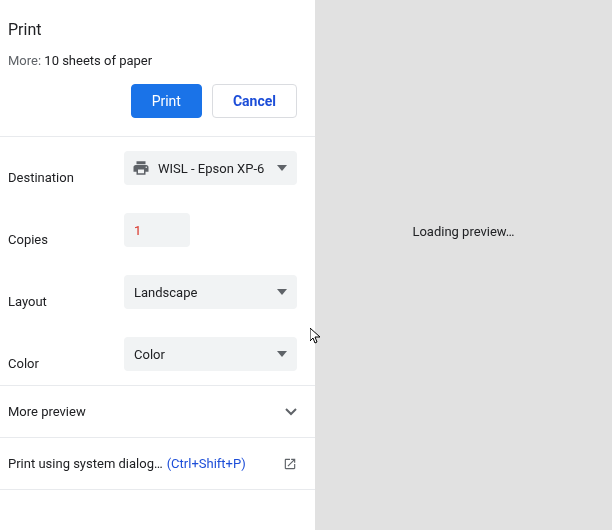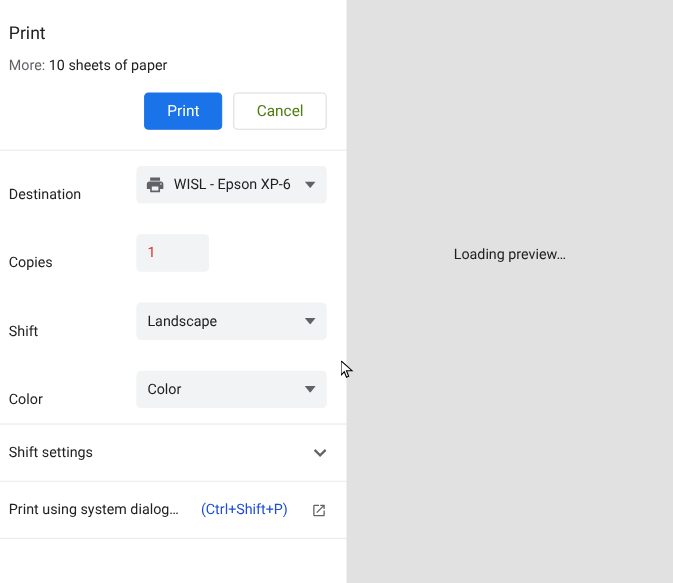--- a/index.html
+++ b/index.html
@@ -51,22 +51,23 @@
       cursor: pointer;
       border: 1px solid transparent;
     }
     .btn-primary {
       background: #1a73e8;
       color: #fff;
       border-color: #1a73e8;
     }
     .btn-secondary {
       background: #fff;
-      color: #4d7c0f;
+      color: #1d4ed8;
       border-color: #dadce0;
+      font-weight: bold;
     }
     .divider {
       height: 1px;
       background: #e8eaed;
       width: 100%;
     }
     .option-row {
       display: flex;
       align-items: flex-end;
       padding: 14px 18px 14px 8px;
@@ -148,21 +149,21 @@
       align-items: center;
       justify-content: space-between;
       padding: 18px 18px 18px 8px;
       cursor: pointer;
     }
     .system-label {
       font-size: 13px;
       color: #202124;
       display: flex;
       align-items: baseline;
-      gap: 20px;
+      gap: 4px;
     }
     .shortcut {
       color: #1d4ed8;
     }
     .external-icon {
       width: 14px;
       height: 14px;
       color: #5f6368;
     }
     .preview-panel {
@@ -221,21 +222,21 @@
     </div>
   </div>
 
 
   <div class="option-row">
     <div class="option-label">Copies</div>
     <input class="copies-input" type="text" value="1" style="">
   </div>
 
   <div class="option-row">
-    <div class="option-label">Shift</div>
+    <div class="option-label">Layout</div>
     <div class="select-wrap">
       <span class="select-text">Landscape</span>
       <svg class="chevron" viewBox="0 0 10 6" fill="currentColor">
         <path d="M0 0l5 6 5-6z"></path>
       </svg>
     </div>
   </div>
 
   <div class="option-row">
     <div class="option-label">Color</div>
@@ -243,21 +244,21 @@
       <span class="select-text">Color</span>
       <svg class="chevron" viewBox="0 0 10 6" fill="currentColor">
         <path d="M0 0l5 6 5-6z"></path>
       </svg>
     </div>
   </div>
 
   <div class="divider"></div>
 
   <div class="more-row">
-    <span class="more-label">Shift settings</span>
+    <span class="more-label">More preview</span>
     <svg class="more-chevron" viewBox="0 0 12 8" fill="none" stroke="currentColor" stroke-width="2">
       <path d="M1 1l5 5 5-5"></path>
     </svg>
   </div>
 
   <div class="divider"></div>
 
   <div class="system-row">
     <div class="system-label">
       <span>Print using system dialog…</span>

